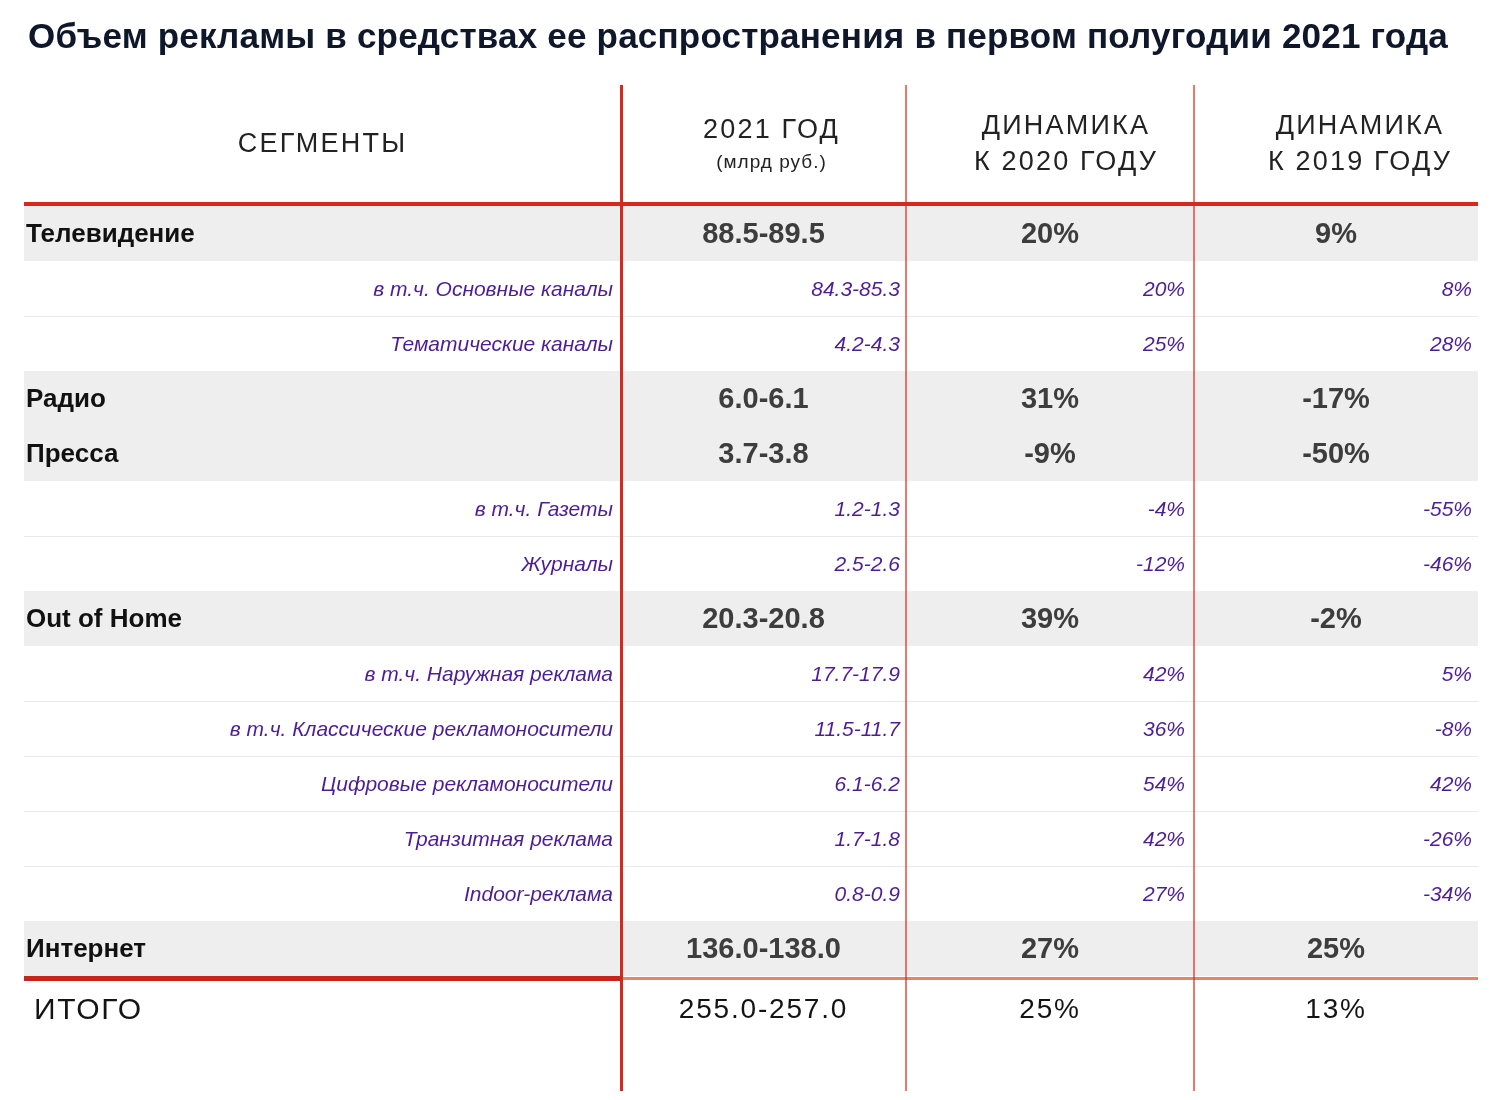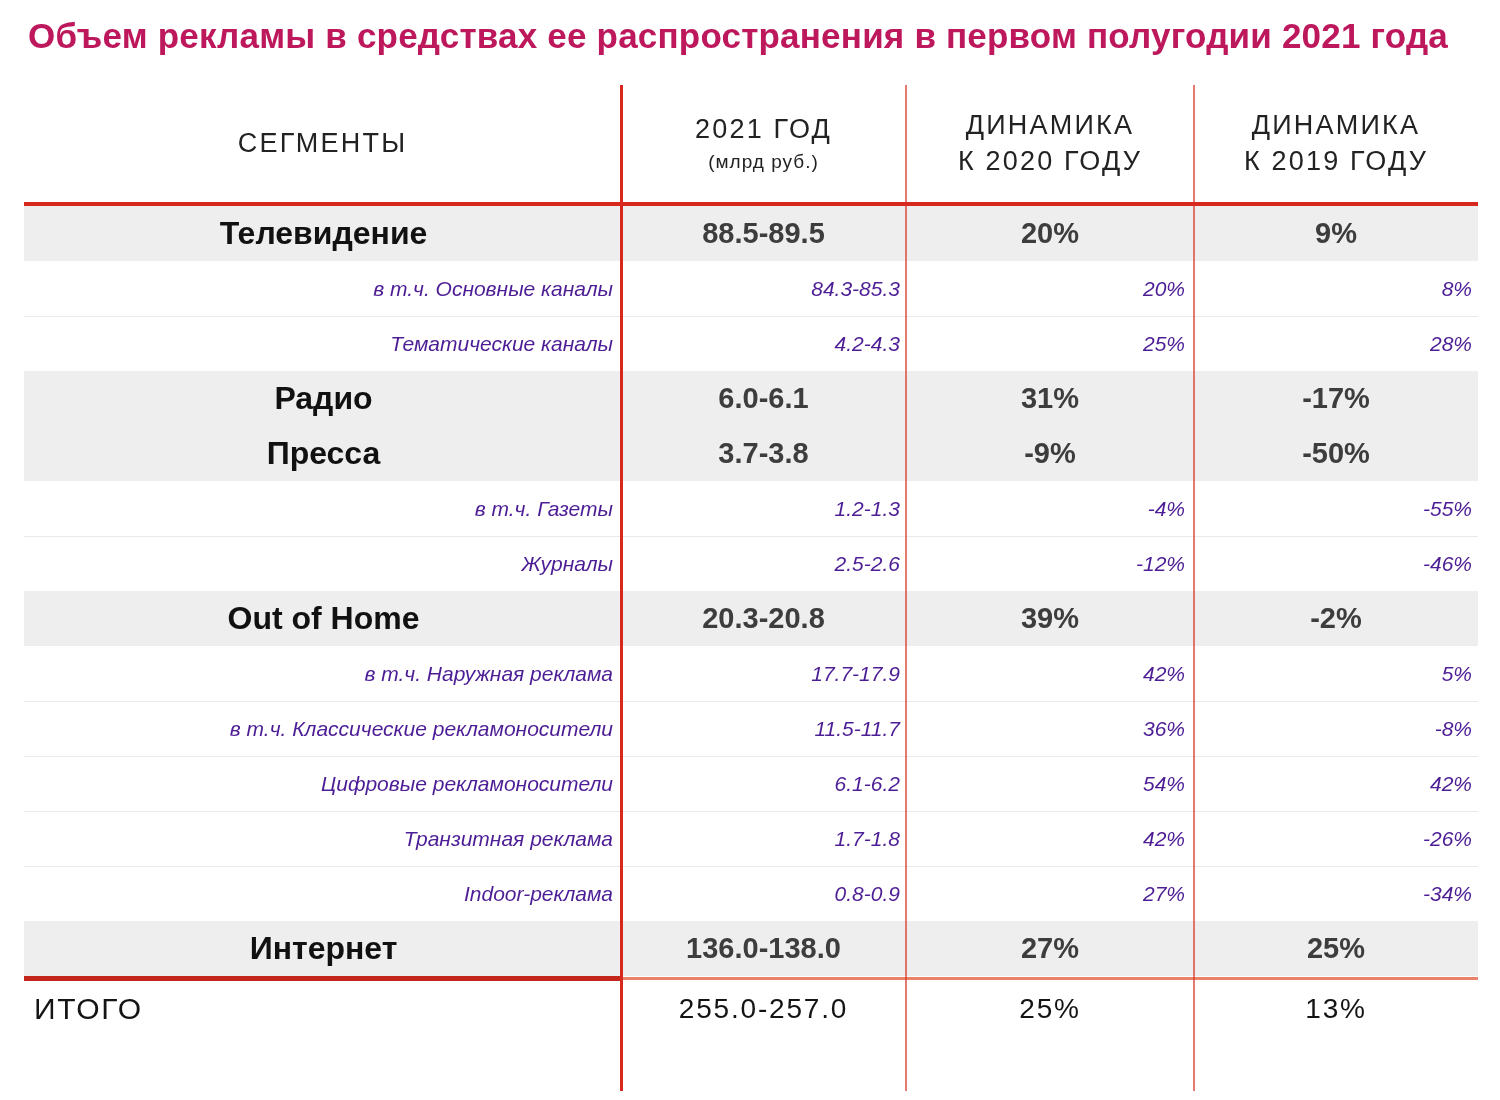--- a/index.html
+++ b/index.html
@@ -8,53 +8,53 @@
     background: #ffffff;
     font-family: "Liberation Sans", sans-serif;
     color: #1e1e1e;
     overflow: hidden;
   }
   .page { position: relative; width: 1500px; height: 1100px; background: #fff; }
 
   .title {
     position: absolute; left: 28px; top: 16px;
     font-size: 35px; font-weight: bold; letter-spacing: 0.2px;
-    color: #be185d; white-space: nowrap;
+    color: #0f172a; white-space: nowrap;
   }
 
   .table {
     position: absolute; left: 24px; top: 85px;
     width: 1454px; height: 1006px;
   }
 
   
   .thead {
     display: grid;
     grid-template-columns: 597px 285px 288px 284px;
-    height: 117px; align-items: center;
+    height: 117px; align-items: center; gap: 8px;
   }
   .th {
     text-align: center; font-size: 27px; line-height: 1.3;
     letter-spacing: 2.2px; color: #222222;
   }
   .th .th-sub { font-size: 19px; letter-spacing: 1px; margin-top: 3px; }
   .hline-header { height: 4px; background: #d7281d; }
 
   
   .row {
     display: grid;
     grid-template-columns: 597px 285px 288px 284px;
     height: 55px; align-items: center;
   }
   .row.gray { background: #eeeeee; }
   .row.sep { border-top: 1px solid #e9e9e9; }
 
   .row.main .c1 {
-    font-weight: bold; font-size: 32px; color: #111111;
-    padding-left: 2px; white-space: nowrap; text-align: center;
+    font-weight: bold; font-size: 26px; color: #111111;
+    padding-left: 2px; white-space: nowrap;
   }
   .row.main .c2, .row.main .c3, .row.main .c4 {
     text-align: center; font-weight: bold; font-size: 29px; color: #3d3d3d;
   }
 
   .row.sub { font-style: italic; font-size: 21px; color: #4c1d95; }
   .row.sub .c1 { text-align: right; padding-right: 8px; white-space: nowrap; }
   .row.sub .c2 { text-align: right; padding-right: 6px; }
   .row.sub .c3 { text-align: right; padding-right: 9px; }
   .row.sub .c4 { text-align: right; padding-right: 6px; }

